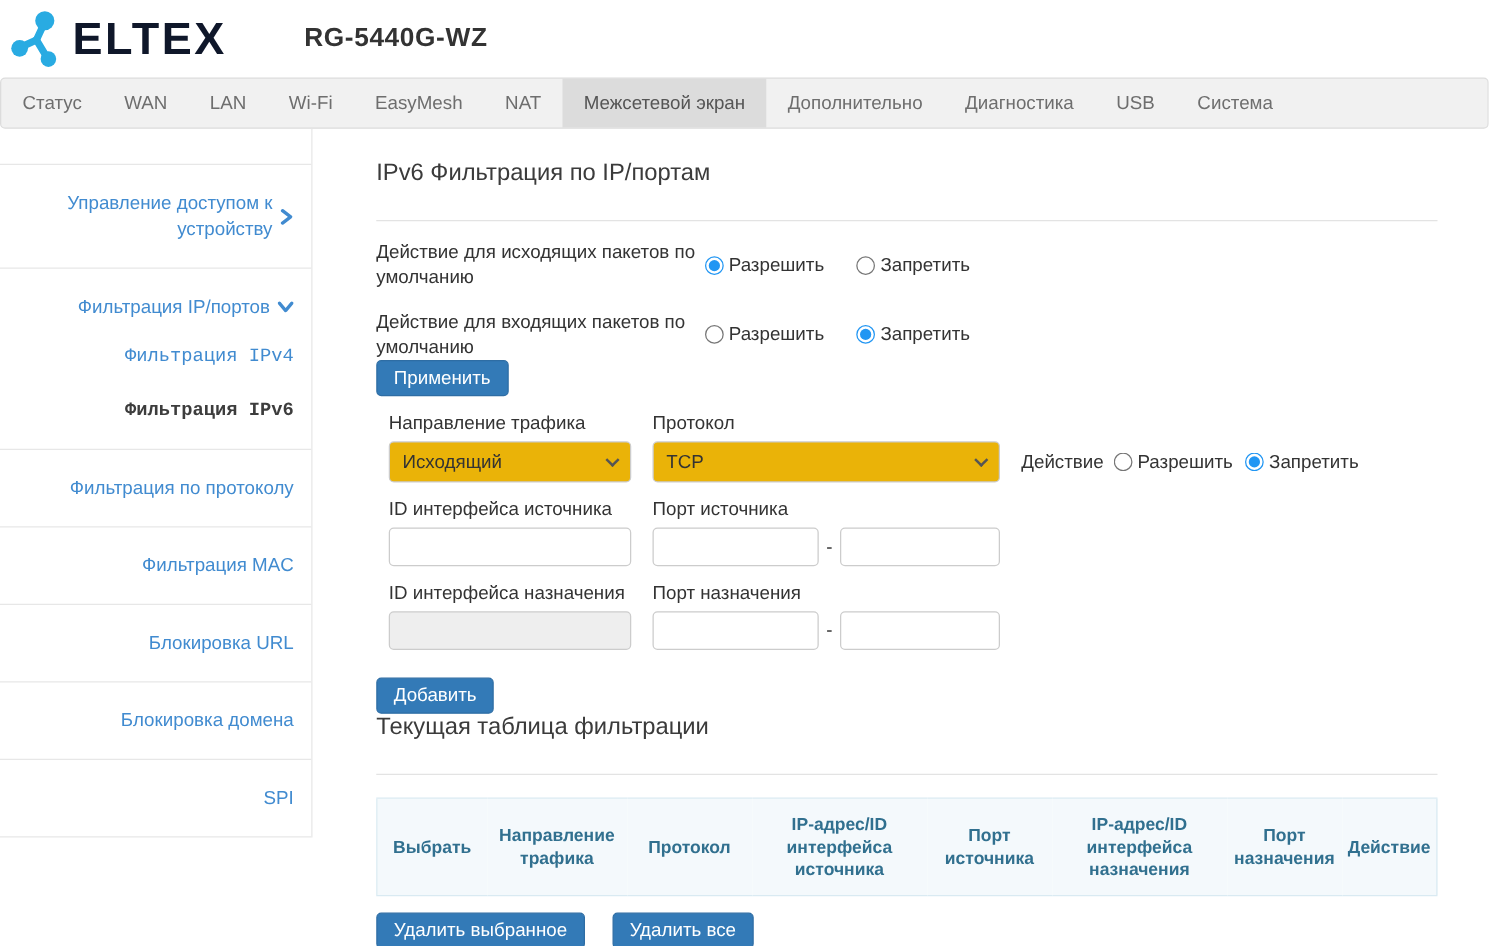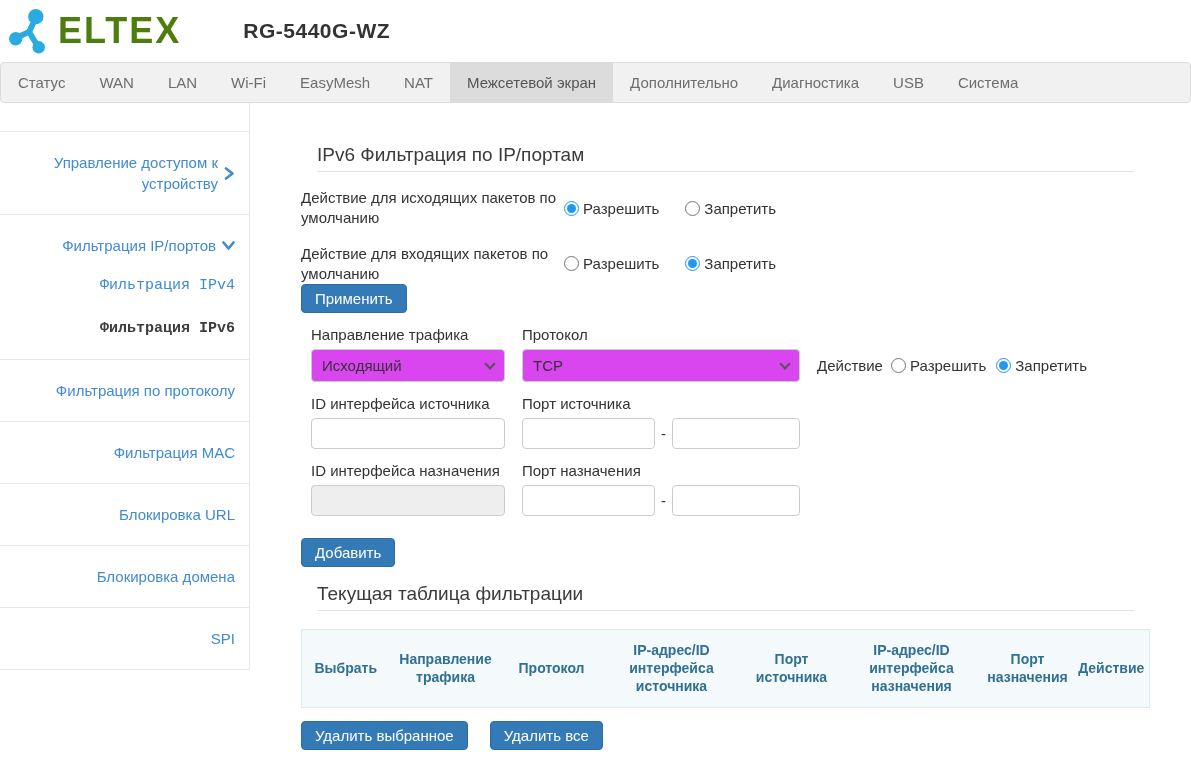--- a/index.html
+++ b/index.html
@@ -7,21 +7,21 @@
   body {
     width:1191px; height:757px; overflow:hidden;
     background:#fff;
     font-family:"Liberation Sans", sans-serif;
     font-size:15px; color:#333;
   }
 
   
   .header { height:62px; display:flex; align-items:center; padding-left:8px; background:#fff; }
   .logo { display:flex; align-items:center; gap:2px; }
-  .logo-text { color:#4d7c0f; font-weight:bold; font-size:36px; letter-spacing:2px; line-height:1; }
+  .logo-text { color:#0f172a; font-weight:bold; font-size:36px; letter-spacing:2px; line-height:1; }
   .model { margin-left:62px; font-size:21px; font-weight:bold; color:#333; letter-spacing:0.5px; }
 
   
   .navbar {
     display:flex; align-items:stretch; height:41px;
     background:#f1f1f1; border:1px solid #dcdcdc; border-radius:4px;
   }
   .tab {
     padding:0 17px; line-height:39px; font-size:15px; color:#6e6e6e;
     cursor:pointer; white-space:nowrap;
@@ -41,22 +41,22 @@
   .side-group .side-row.parent { padding-bottom:8px; }
   .side-group .side-row.child { padding-top:11px; padding-bottom:11px;font-family:Liberation Mono, monospace; }
   .side-group .side-row.child:last-child { padding-bottom:20px; }
   .side-row.active-item { color:#3d3d3d; font-weight:bold; cursor:default; }
   .chev { display:inline-flex; flex:none; }
   .chev svg { display:block; }
 
   
   .main { flex:1; padding:25px 41px 0 51px; }
   h1.section-title, h2.section-title {
-    margin:16px; font-size:19px; font-weight:400; color:#3b3b3b;
-    padding-bottom:5px; border-bottom:1px solid #e3e3e3;
+    margin:0; font-size:19px; font-weight:400; color:#3b3b3b;
+    padding-bottom:26px; border-bottom:1px solid #e3e3e3;
   }
 
   .default-row { display:flex; align-items:center; margin-top:15px; }
   .default-row .lbl { width:263px; line-height:1.35; }
   .radio-group { display:flex; align-items:center; gap:26px; }
   .radio-opt { display:flex; align-items:center; gap:4px; cursor:pointer; }
   input[type=radio] { width:15px; height:15px; margin:0; accent-color:#2196f3; cursor:pointer; }
 
   .btn {
     display:inline-block; background:#337ab7; border:1px solid #2e6da4; color:#fff;
@@ -66,21 +66,21 @@
   .add-wrap { margin-top:22px; }
 
   .rule-form { margin-left:10px; margin-top:10px; }
   .fr-labels { display:flex; margin:13px 0 6px 0; }
   .fr-labels .l1 { width:211px; }
   .fr-controls { display:flex; align-items:center; }
   .select-wrap { position:relative; display:inline-block; }
   select {
     appearance:none; -webkit-appearance:none;
     font-family:inherit; font-size:15px; color:#333;
-    border:1px solid #ccc; border-radius:4px; background:#d946ef;
+    border:1px solid #ccc; border-radius:4px; background:#eab308;
     height:33px; padding:0 26px 0 10px; width:100%;
   }
   .sw1 { width:194px; margin-right:17px; }
   .sw2 { width:278px; }
   .select-arrow {
     position:absolute; right:11px; top:11px; width:8px; height:8px;
     border-right:2px solid #555; border-bottom:2px solid #555;
     transform:rotate(45deg); pointer-events:none;
   }
   input[type=text] {

